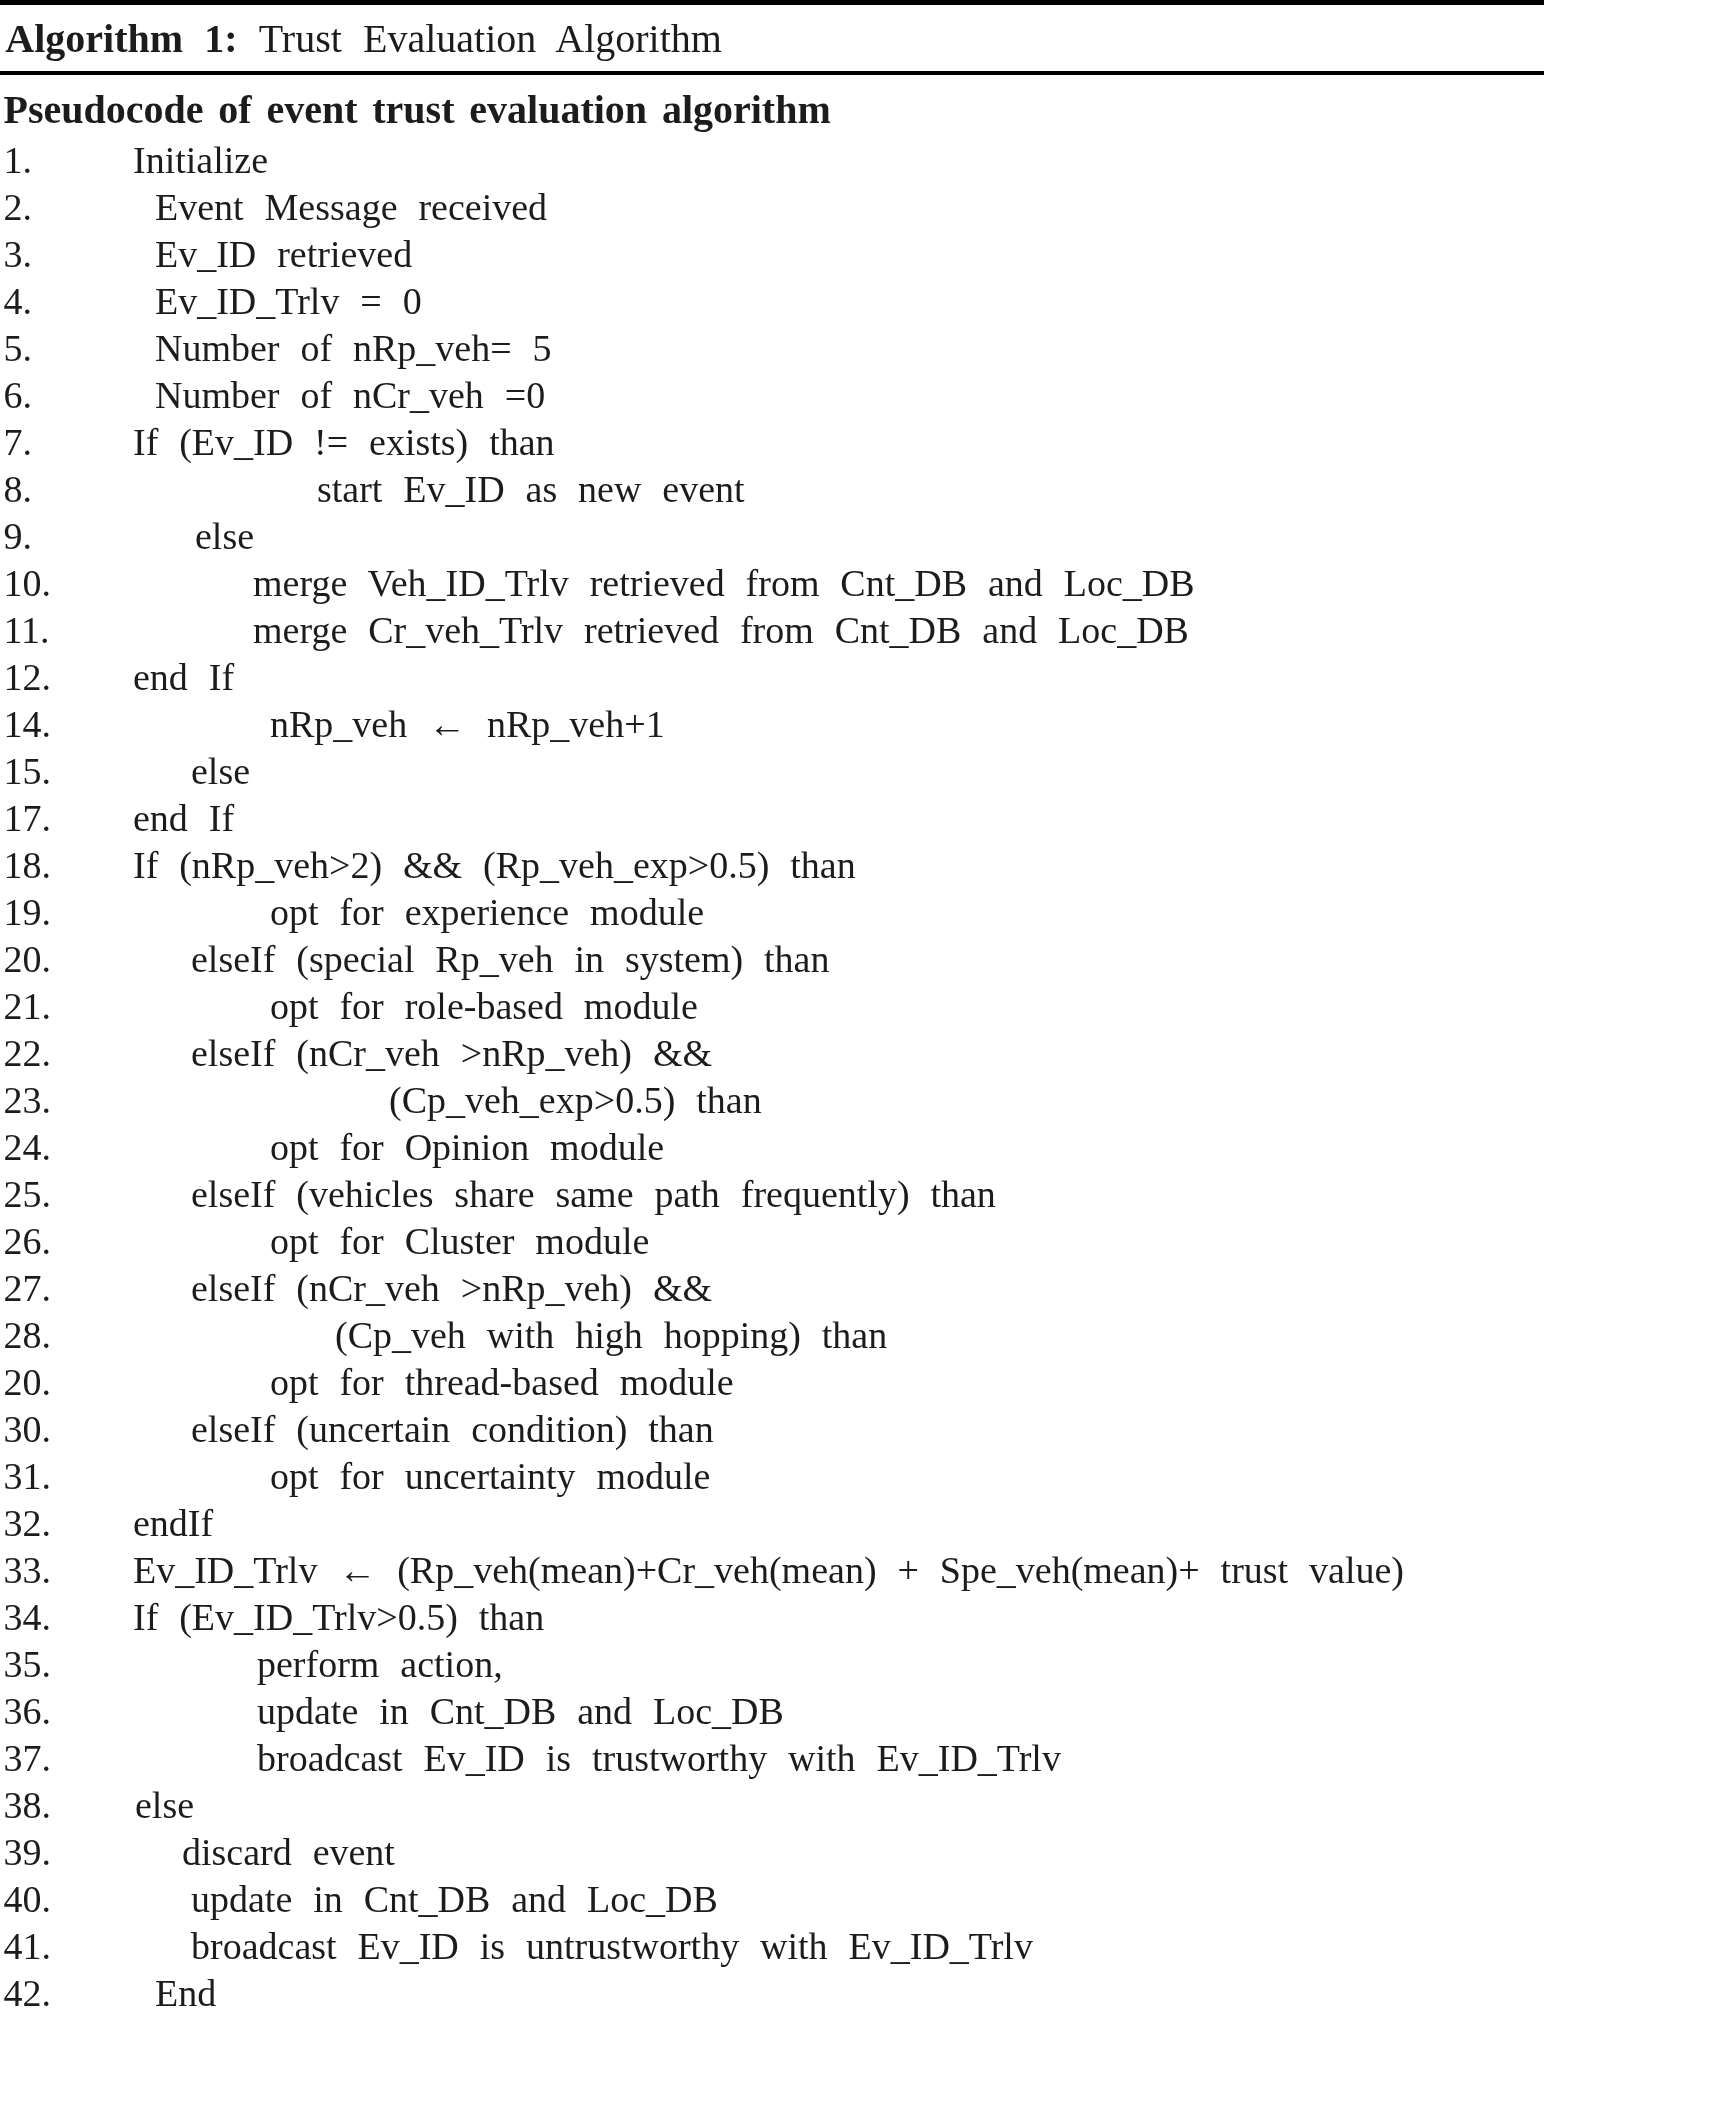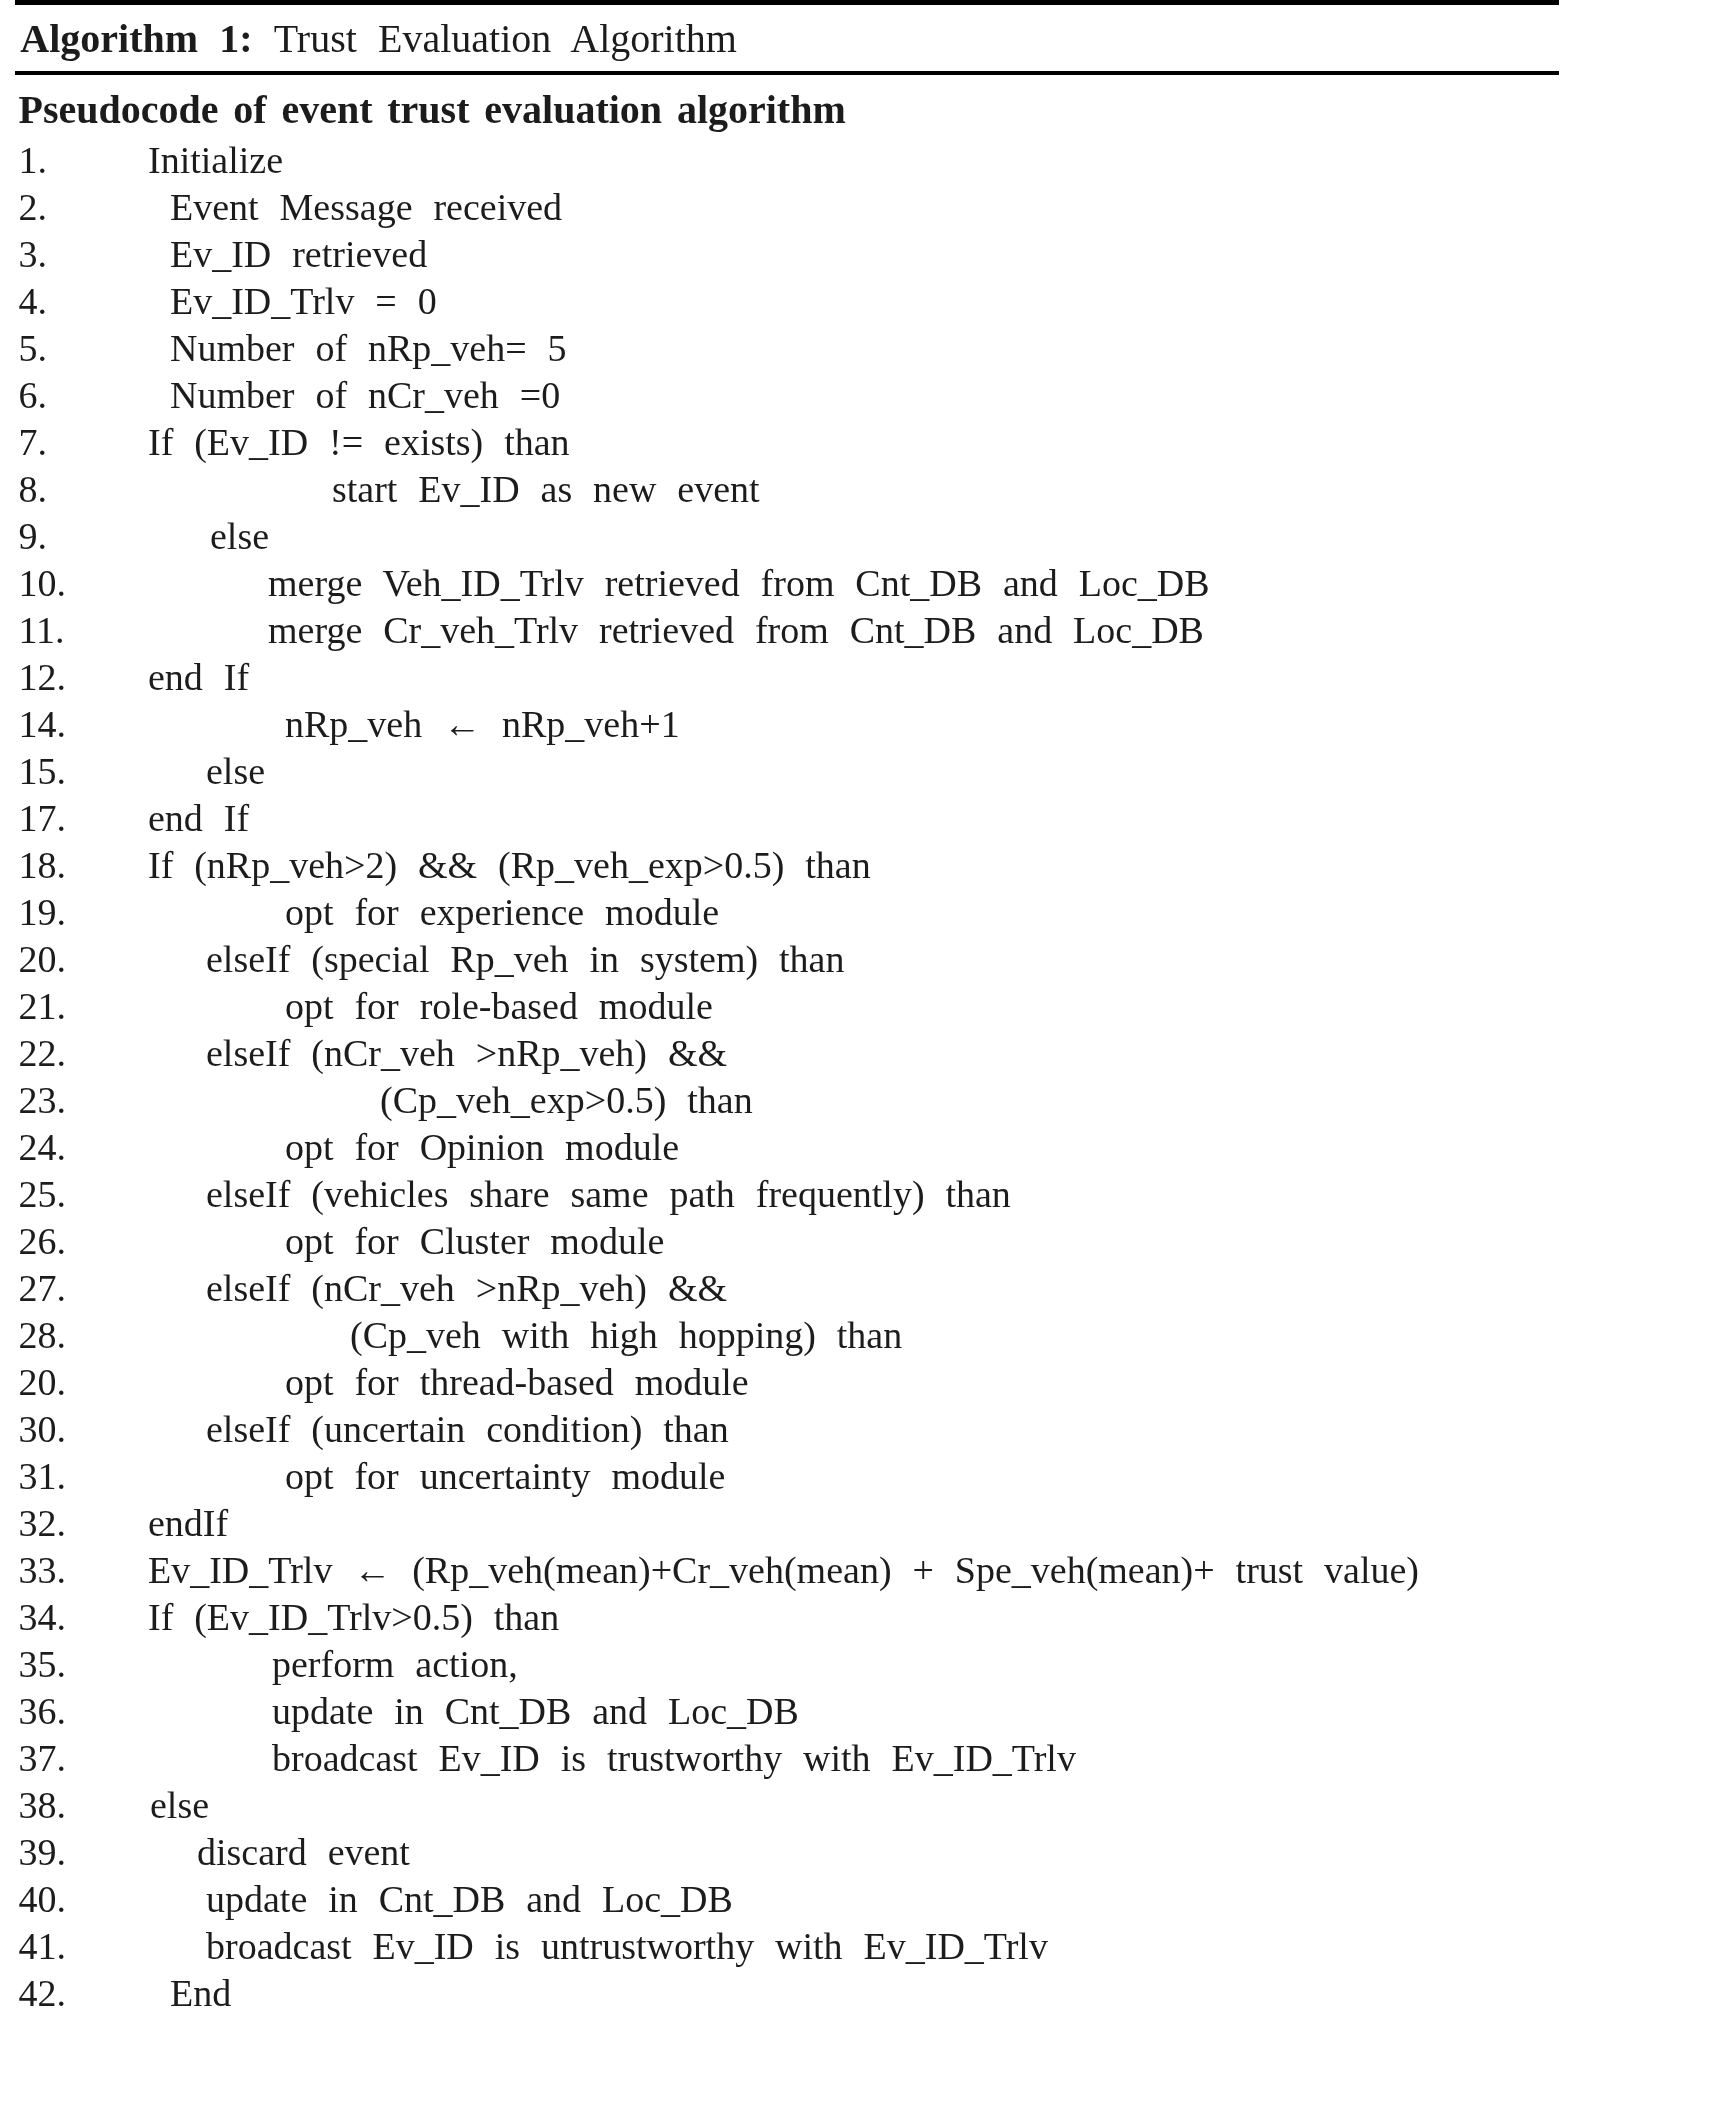--- a/index.html
+++ b/index.html
@@ -3,21 +3,21 @@
 <meta charset="utf-8">
 <style>
   html,body{margin:0;padding:0;}
   body{
     width:1730px;height:2128px;
     background:var(--bg,#ffffff);
     color:var(--fg,#1c1c1c);
     font-family:"Liberation Serif","DejaVu Serif",serif;
     overflow:hidden;
   }
-  .algo-float{width:1544px;height:2128px;position:relative;padding-left:15px;}
+  .algo-float{width:1544px;height:2128px;position:relative;}
   .rule{background:var(--rule,#000000);width:100%;}
   .rule.top{height:5.3px;}
   .rule.mid{height:4.4px;}
   .title-row{
     font-size:40px;line-height:44px;
     padding:11.5px 7px 9.8px 5.3px;
     white-space:nowrap;
     word-spacing:0.28em;
   }
   .title-label{font-weight:bold;}
@@ -122,21 +122,21 @@
       <div class="line">
         <span class="num">21.</span>
         <span class="content" style="padding-left: 270px;"><span>opt for role-based module</span></span>
       </div>
       <div class="line">
         <span class="num">22.</span>
         <span class="content" style="padding-left: 191px;"><span class="kw">elseIf</span><span> (nCr_veh &gt;nRp_veh) &amp;&amp;</span></span>
       </div>
       <div class="line">
         <span class="num">23.</span>
-        <span class="content" style="padding-left: 365px;"><span>(Cp_veh_exp&gt;0.5) </span><span class="kw">than</span></span>
+        <span class="content" style="padding-left: 365px; margin-left: 24px;"><span>(Cp_veh_exp&gt;0.5) </span><span class="kw">than</span></span>
       </div>
       <div class="line">
         <span class="num">24.</span>
         <span class="content" style="padding-left: 270px;"><span>opt for Opinion module</span></span>
       </div>
       <div class="line">
         <span class="num">25.</span>
         <span class="content" style="padding-left: 191px;"><span class="kw">elseIf</span><span> (vehicles share same path frequently) </span><span class="kw">than</span></span>
       </div>
       <div class="line">

